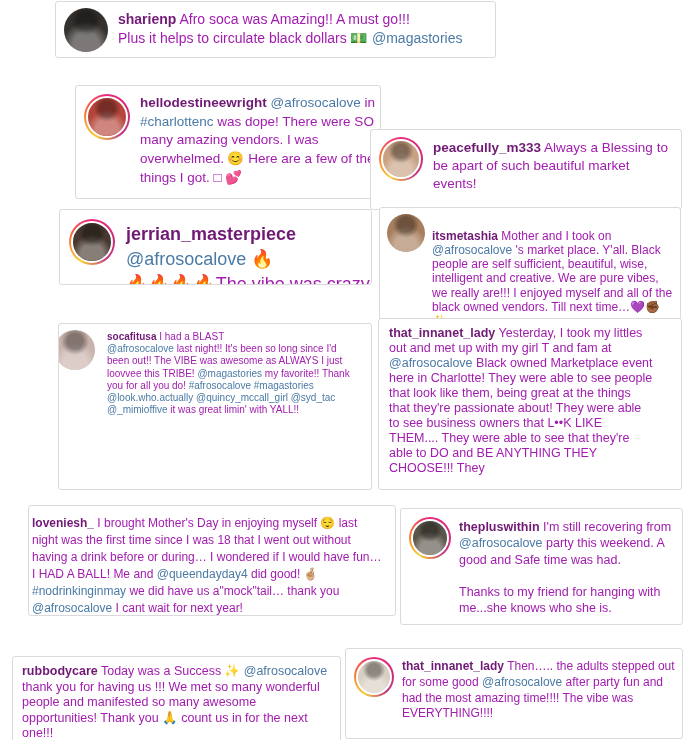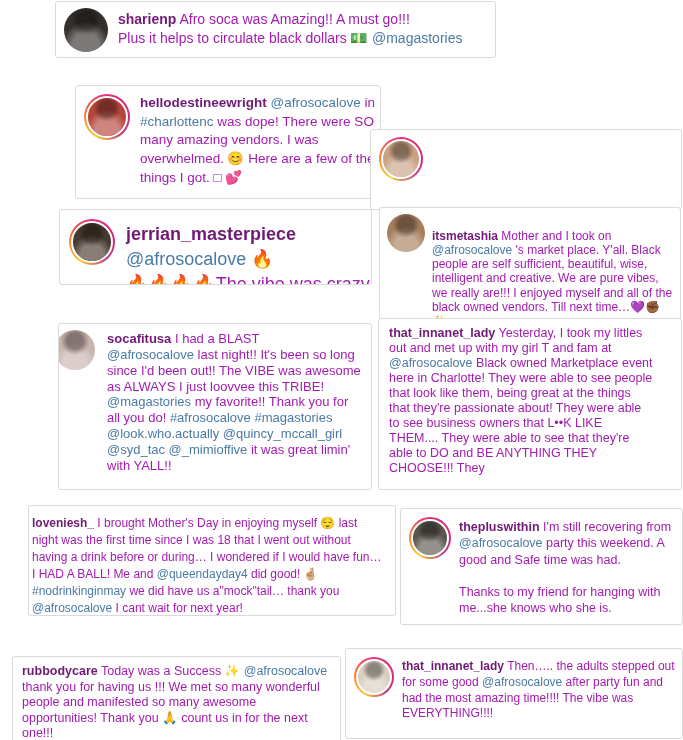--- a/index.html
+++ b/index.html
@@ -53,21 +53,21 @@
   .c4 {left:59px; top:209px;width:313px;height:76px;}
   .c4 .avatar{left:9px;top:9px;width:46px;height:46px;}
   .c4 .text{left:66px;top:12px;width:248px;font-size:18px;line-height:1.4;}
 
   .c5 {left:379px;top:207px;width:302px;height:113px;}
   .c5 .avatar{left:7px;top:6px;width:38px;height:38px;}
   .c5 .text{left:52px;top:21px;width:242px;font-size:12px;line-height:1.18;}
 
   .c6 {left:58px; top:323px;width:314px;height:167px;}
   .c6 .avatar{left:-4px;top:6px;width:40px;height:40px;}
-  .c6 .text{left:48px;top:7px;width:254px;font-size:13px;line-height:1.22;}
+  .c6 .text{left:48px;top:7px;width:254px;font-size:10px;line-height:1.22;}
 
   .c7 {left:378px;top:318px;width:304px;height:172px;}
   .c7 .text{left:10px;top:7px;width:264px;font-size:12.5px;line-height:1.2;}
 
   .c8 {left:28px; top:505px;width:368px;height:111px;}
   .c8 .text{left:3px;top:9px;width:352px;font-size:12px;line-height:1.42;}
 
   .c9 {left:400px;top:508px;width:283px;height:117px;}
   .c9 .avatar{left:8px;top:8px;width:42px;height:42px;}
   .c9 .text{left:58px;top:10px;width:214px;font-size:12.5px;line-height:1.3;}
@@ -96,20 +96,21 @@
     <div class="avatar ring">
       <div class="photo" style="background: rgb(181, 69, 58);"></div>
     </div>
     <p class="text"><span class="seg-user">hellodestineewright</span><span class="seg-plain"> </span><span class="seg-link">@afrosocalove</span><span class="seg-plain"> in </span><span class="seg-link">#charlottenc</span><span class="seg-plain"> was dope! There were SO many amazing vendors. I was overwhelmed. 😊 Here are a few of the things I got. □ 💕</span></p>
   </article>
 
   <article class="card c3">
     <div class="avatar ring">
       <div class="photo" style="background: rgb(200, 161, 131);"></div>
     </div>
+    <p class="text"><span class="seg-user">peacefully_m333</span><span class="seg-plain"> Always a Blessing to be apart of such beautiful market events!</span></p>
   </article>
 
   <article class="card c4">
     <div class="avatar ring">
       <div class="photo" style="background: rgb(71, 57, 47);"></div>
     </div>
     <p class="text"><span class="seg-user">jerrian_masterpiece</span><span class="seg-plain"> </span><span class="seg-link">@afrosocalove</span><span class="seg-plain"> 🔥
 🔥🔥🔥🔥The vibe was crazy </span><span class="seg-link">#iykyk</span></p>
   </article>
 

